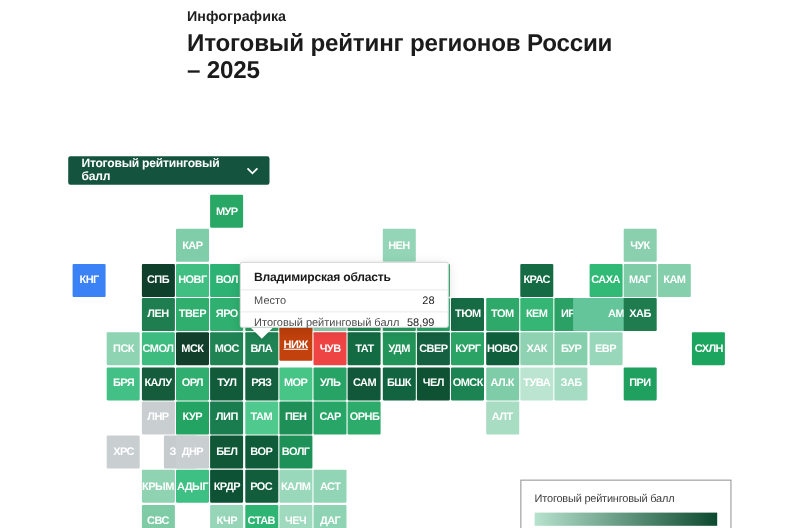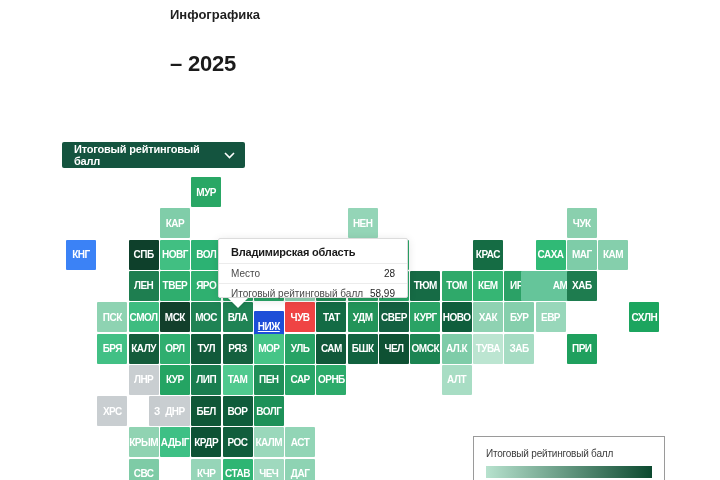--- a/index.html
+++ b/index.html
@@ -43,21 +43,21 @@
   .legend-title{font-size:10px;color:#3d3d3d;letter-spacing:-0.2px;}
   .legend-bar{margin-top:7px;height:12px;width:100%;}
 </style>
 </head>
 <body>
 
 <div class="page">
 
   <div class="kicker">Инфографика</div>
 
-  <h1 class="title"><br><span>– 2025</span></h1>
+  <h1 class="title"><span>Итоговый рейтинг регионов России</span><br><span>– 2025</span></h1>
 
   <div class="dropdown" style="background: rgb(20, 84, 63);">
     <span>Итоговый рейтинговый балл</span>
     <svg width="11" height="7" viewBox="0 0 11 7">
       <polyline points="1,1 5.5,5.5 10,1" fill="none" stroke="#ffffff" stroke-width="1.6"></polyline>
     </svg>
   </div>
 
   <div class="map">
       <div class="tile" style="left: 191.2px; top: 177px; background: rgb(41, 167, 101);">МУР</div>
@@ -91,21 +91,21 @@
       <div class="tile" style="left: 441.6px; top: 270.9px; background: rgb(47, 169, 106);">ТОМ</div>
       <div class="tile" style="left: 472.9px; top: 270.9px; background: rgb(54, 182, 116);">КЕМ</div>
       <div class="tile" style="left: 504.2px; top: 270.9px; background: rgb(43, 161, 102);">ИРК</div>
       <div class="tile" style="left: 521px; top: 270.9px; background: rgb(101, 197, 154); padding-left: 30px;">АМУР</div>
       <div class="tile" style="left: 566.8px; top: 270.9px; background: rgb(30, 124, 79);">ХАБ</div>
       <div class="tile" style="left: 97.3px; top: 302.2px; background: rgb(142, 211, 178);">ПСК</div>
       <div class="tile" style="left: 128.6px; top: 302.2px; background: rgb(62, 188, 128);">СМОЛ</div>
       <div class="tile" style="left: 159.9px; top: 302.2px; background: rgb(18, 63, 43);">МСК</div>
       <div class="tile" style="left: 191.2px; top: 302.2px; background: rgb(31, 131, 84);">МОС</div>
       <div class="tile" style="left: 222.5px; top: 302.2px; background: rgb(31, 131, 84);">ВЛА</div>
-      <div class="tile" style="left: 253.8px; top: 311px; background: #1d4ed8; text-decoration: underline;">НИЖ</div>
+      <div class="tile" style="left: 253.8px; top: 298px; background: #c2410c; text-decoration: underline;">НИЖ</div>
       <div class="tile" style="left: 285.1px; top: 302.2px; background: #ef4444;">ЧУВ</div>
       <div class="tile" style="left: 316.4px; top: 302.2px; background: rgb(19, 107, 68);">ТАТ</div>
       <div class="tile" style="left: 347.7px; top: 302.2px; background: rgb(34, 148, 89);">УДМ</div>
       <div class="tile" style="left: 379px; top: 302.2px; background: rgb(20, 96, 65);">СВЕР</div>
       <div class="tile" style="left: 410.3px; top: 302.2px; background: rgb(42, 163, 101);">КУРГ</div>
       <div class="tile" style="left: 441.6px; top: 302.2px; background: rgb(15, 94, 60);">НОВО</div>
       <div class="tile" style="left: 472.9px; top: 302.2px; background: rgb(143, 210, 178);">ХАК</div>
       <div class="tile" style="left: 504.2px; top: 302.2px; background: rgb(133, 207, 172);">БУР</div>
       <div class="tile" style="left: 535.5px; top: 302.2px; background: rgb(152, 215, 186);">ЕВР</div>
       <div class="tile" style="left: 629.4px; top: 302.2px; background: rgb(28, 165, 95);">СХЛН</div>

